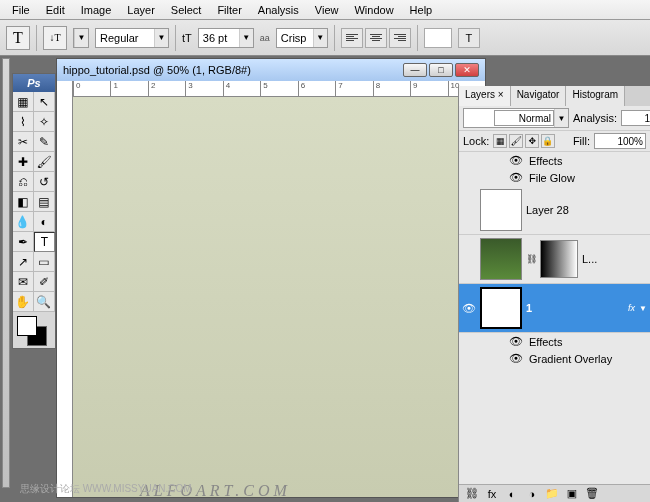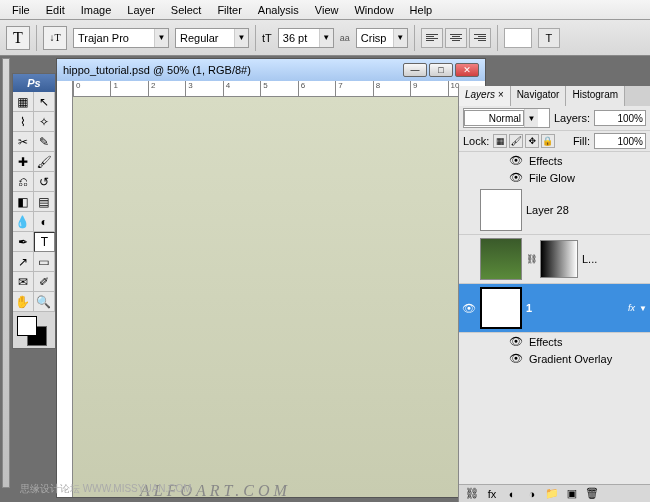--- a/index.html
+++ b/index.html
@@ -32,21 +32,21 @@
 .winctrl { display: flex; gap: 2px; }
 .wbtn { width: 24px; height: 14px; border: 1px solid #666; background: linear-gradient(#f8f8f8,#d0d0d0); display: flex; align-items: center; justify-content: center; font-size: 9px; border-radius: 2px; }
 .wbtn.cls { background: linear-gradient(#f08080,#d04040); color: #fff; }
 .ruler-h { height: 16px; background: #fff; border-bottom: 1px solid #888; display: flex; position: relative; margin-left: 16px; }
 .ruler-h span { flex: 1; border-left: 1px solid #888; font-size: 8px; padding-left: 2px; color: #555; }
 .ruler-v { position: absolute; left: 0; top: 22px; width: 16px; bottom: 0; background: #fff; border-right: 1px solid #888; }
 .canvas { position: absolute; left: 16px; top: 38px; right: 0; bottom: 0; background: linear-gradient(#d8dcc4,#c8ccb0); }
 .layers { position: absolute; right: 0; top: 30px; width: 192px; bottom: 0; background: #e8e8e8; border-left: 1px solid #888; display:flex;flex-direction:column;}
 .ltabs { height: 20px; display: flex; background: #d0d0d0; }
 .ltabs span { padding: 3px 6px; background: #e8e8e8; border-right: 1px solid #aaa; font-size: 10px; }
-.ltabs span.act { background: #f0f0f0; font-style: italic; }
+.ltabs span.act { background: #f0f0f0; }
 .lrow { display: flex; align-items: center; padding: 2px 4px; gap: 4px; border-bottom: 1px solid #ccc; font-size: 10px; }
 .lrow .lbl{white-space:nowrap;}
 .lrow input { width: 52px; height: 16px; font-size: 10px; border: 1px solid #999; text-align:right;padding-right:2px;}
 .lock-ic { display: flex; gap: 2px; }
 .lock-ic span { width: 14px; height: 14px; border: 1px solid #aaa; font-size: 9px; display: flex; align-items: center; justify-content: center; }
 .llist { flex:1; overflow: hidden; }
 .fx { padding: 2px 4px 2px 50px; font-size: 10px; display: flex; align-items: center; gap: 6px; }
 .eye { width: 14px; text-align: center; }
 .litem { display: flex; align-items: center; padding: 3px; gap: 4px; border-bottom: 1px solid #ccc; }
 .litem.sel { background: #3d8fe0; color: #fff; }
@@ -75,21 +75,20 @@
   <span>View</span>
   <span>Window</span>
   <span>Help</span>
 </div>
 
 <div class="optbar">
   <div class="tool-ind">T</div>
   <div class="divider"></div>
   <div class="tool-ind" style="font-size:10px">↓T</div>
   <div class="dd">
-    <input style="width: 80px;" value="Trajan Pro">
     <div class="arrow">▼</div>
   </div>
   <div class="dd">
     <input style="width: 58px;" value="Regular">
     <div class="arrow">▼</div>
   </div>
   <div class="divider"></div>
   <span>tT</span>
   <div class="dd">
     <input style="width: 40px;" value="36 pt">
@@ -194,24 +193,24 @@
   </div>
 
   <div class="layers">
     <div class="ltabs">
       <span class="act">Layers ×</span>
       <span>Navigator</span>
       <span>Histogram</span>
     </div>
     <div class="lrow">
       <div class="dd" style="flex:1">
-          <input style="width: 60px;" value="Normal">
+          <input style="width: 60px; margin-left: 30px;" value="Normal">
           <div class="arrow">▼</div>
         </div>
-      <span class="lbl">Layers:</span>
+      <span class="lbl">Analysis:</span>
       <input value="100%" style="">
     </div>
     <div class="lrow">
       <span class="lbl">Lock:</span>
       <div class="lock-ic">
         <span>▦</span>
         <span>🖌</span>
         <span>✥</span>
         <span>🔒</span>
       </div>

